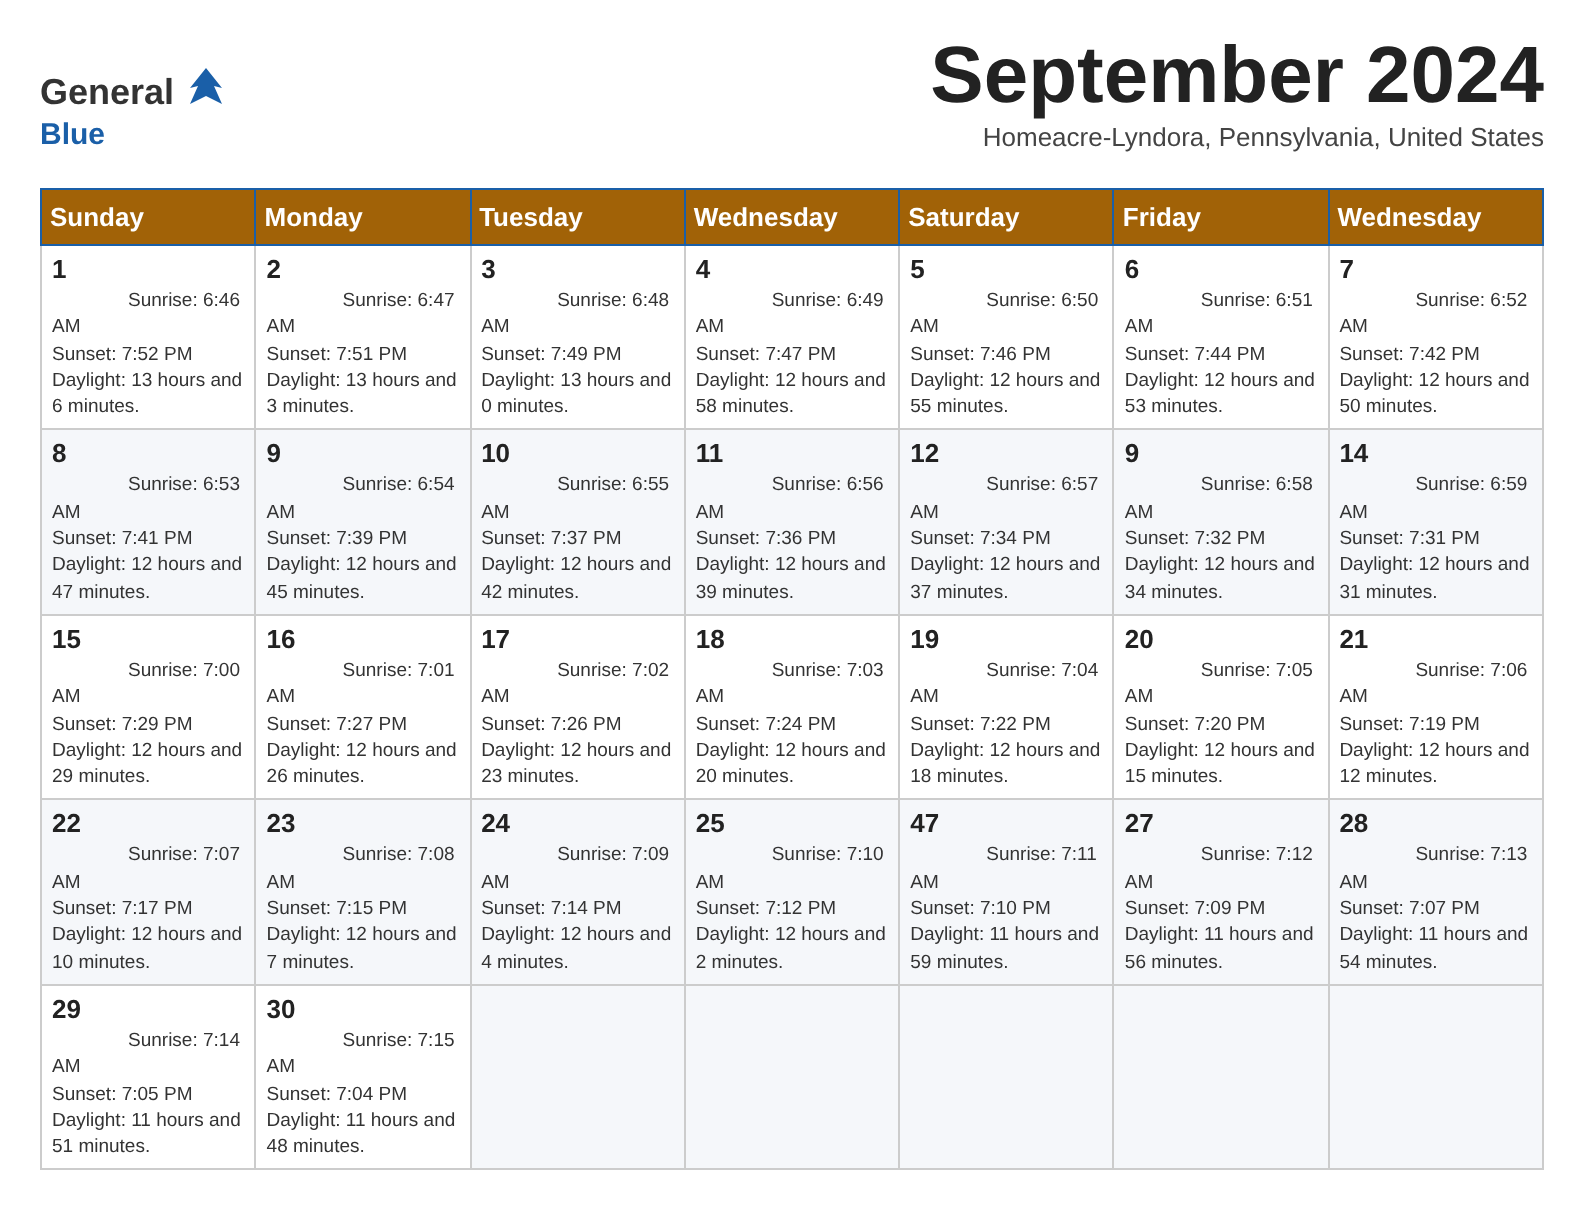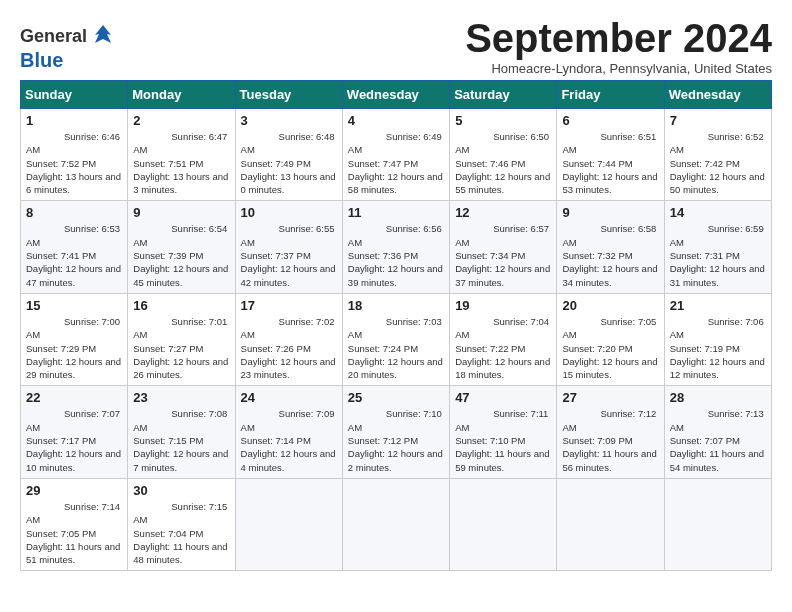--- a/index.html
+++ b/index.html
@@ -6,22 +6,22 @@
     body {
       font-family: Arial, sans-serif;
       background: #fff;
       width: 792px;
       min-height: 612px;
       padding: 16px 20px;
     }
     .header-area {
       display: flex;
       justify-content: space-between;
-      align-items: center;
-      margin-bottom: 4px;
+      align-items: flex-end;
+      margin-bottom: 18px;
     }
     .logo {
       display: flex;
       flex-direction: column;
       align-items: flex-start;
     }
     .logo-row {
       display: flex;
       align-items: center;
     }
@@ -36,21 +36,21 @@
     .location-title {
       font-size: 13px;
       color: #444;
     }
     .calendar-table {
       width: 100%;
       border-collapse: collapse;
       margin-top: 4px;
     }
     .calendar-table th {
-      background: #0f766e;
+      background: #a16207;
       color: #fff;
       font-size: 13px;
       font-weight: bold;
       padding: 6px 4px;
       text-align: left;
       border: 1px solid #1a5fa8;
     }
     .calendar-table td {
       border: 1px solid #ccc;
       vertical-align: top;
@@ -90,21 +90,21 @@
 <div class="header-area">
   <div class="logo">
     <div class="logo-row">
       <span style="font-size:18px;font-weight:bold;color:#333;">General</span>
       <span style="margin-left:2px;">
         <svg width="28" height="28" viewBox="0 0 28 28">
           <polygon points="14,4 22,14 18,13 22,22 14,18 6,22 10,13 6,14" fill="#1a5fa8"></polygon>
         </svg>
       </span>
     </div>
-    <span style="font-size:20px;font-weight:bold;color:#1a5fa8;margin-top:-4px;">Blue</span>
+    <span style="font-size:15px;font-weight:bold;color:#1a5fa8;margin-top:-4px;">Blue</span>
   </div>
   <div class="title-area">
     <div class="month-title">September 2024</div>
     <div class="location-title">Homeacre-Lyndora, Pennsylvania, United States</div>
   </div>
 </div>
 
 <table class="calendar-table">
   <thead>
     <tr>

